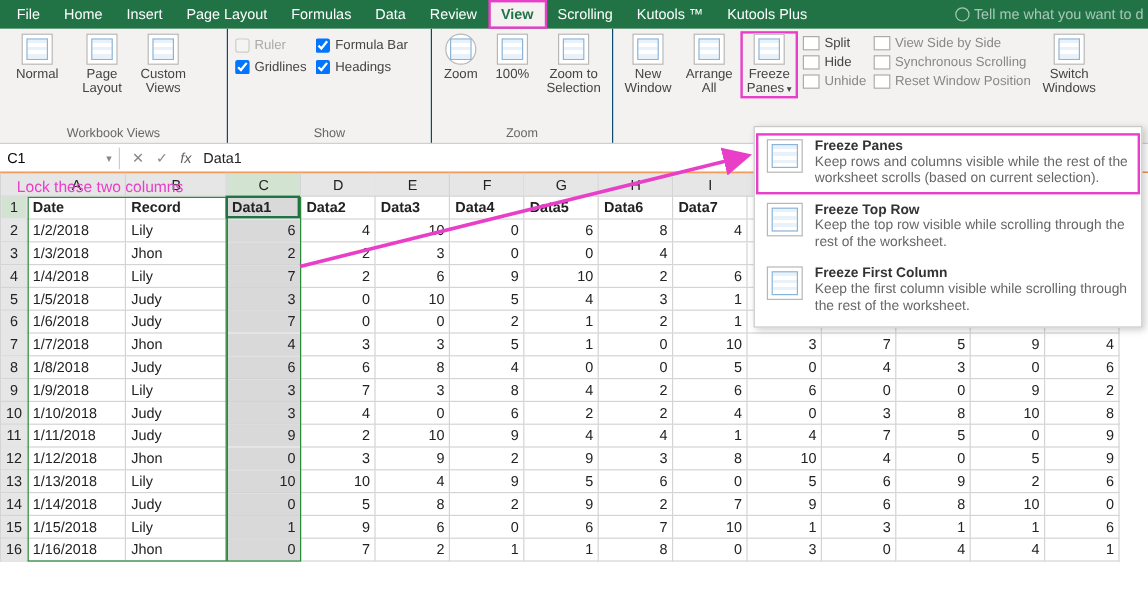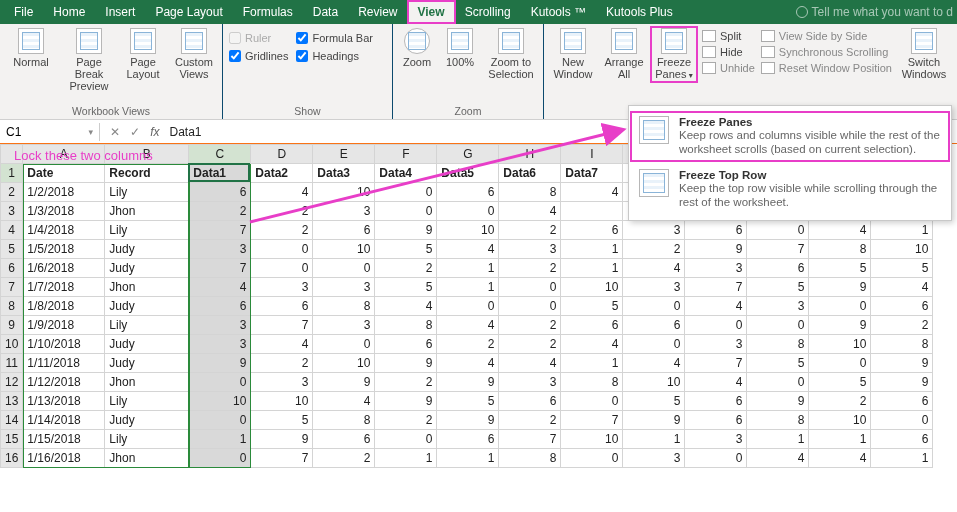--- a/index.html
+++ b/index.html
@@ -97,24 +97,20 @@
     </div>
 </div>
 
 <div class="ribbon">
   <div class="rgroup" style="min-width:190px">
     <div class="body">
       <div class="bigbtn">
           <div class="ic"></div>
           <span>Normal</span>
         </div>
-      <div class="bigbtn">
-          <div class="ic"></div>
-          <span>Page Break Preview</span>
-        </div>
       <div class="bigbtn" style="width:42px">
           <div class="ic"></div>
           <span>Page Layout</span>
         </div>
       <div class="bigbtn" style="width:44px">
           <div class="ic"></div>
           <span>Custom Views</span>
         </div>
     </div>
     <div class="label">Workbook Views</div>
@@ -545,13 +541,20 @@
         <div class="d">Keep rows and columns visible while the rest of the worksheet scrolls (based on current selection).</div>
       </div>
   </div>
   <div class="item">
     <div class="mic"></div>
     <div class="txt">
         <div class="t">Freeze Top Row</div>
         <div class="d">Keep the top row visible while scrolling through the rest of the worksheet.</div>
       </div>
   </div>
+  <div class="item">
+    <div class="mic"></div>
+    <div class="txt">
+        <div class="t">Freeze First Column</div>
+        <div class="d">Keep the first column visible while scrolling through the rest of the worksheet.</div>
+      </div>
+  </div>
 </div>
 
 </body></html>

